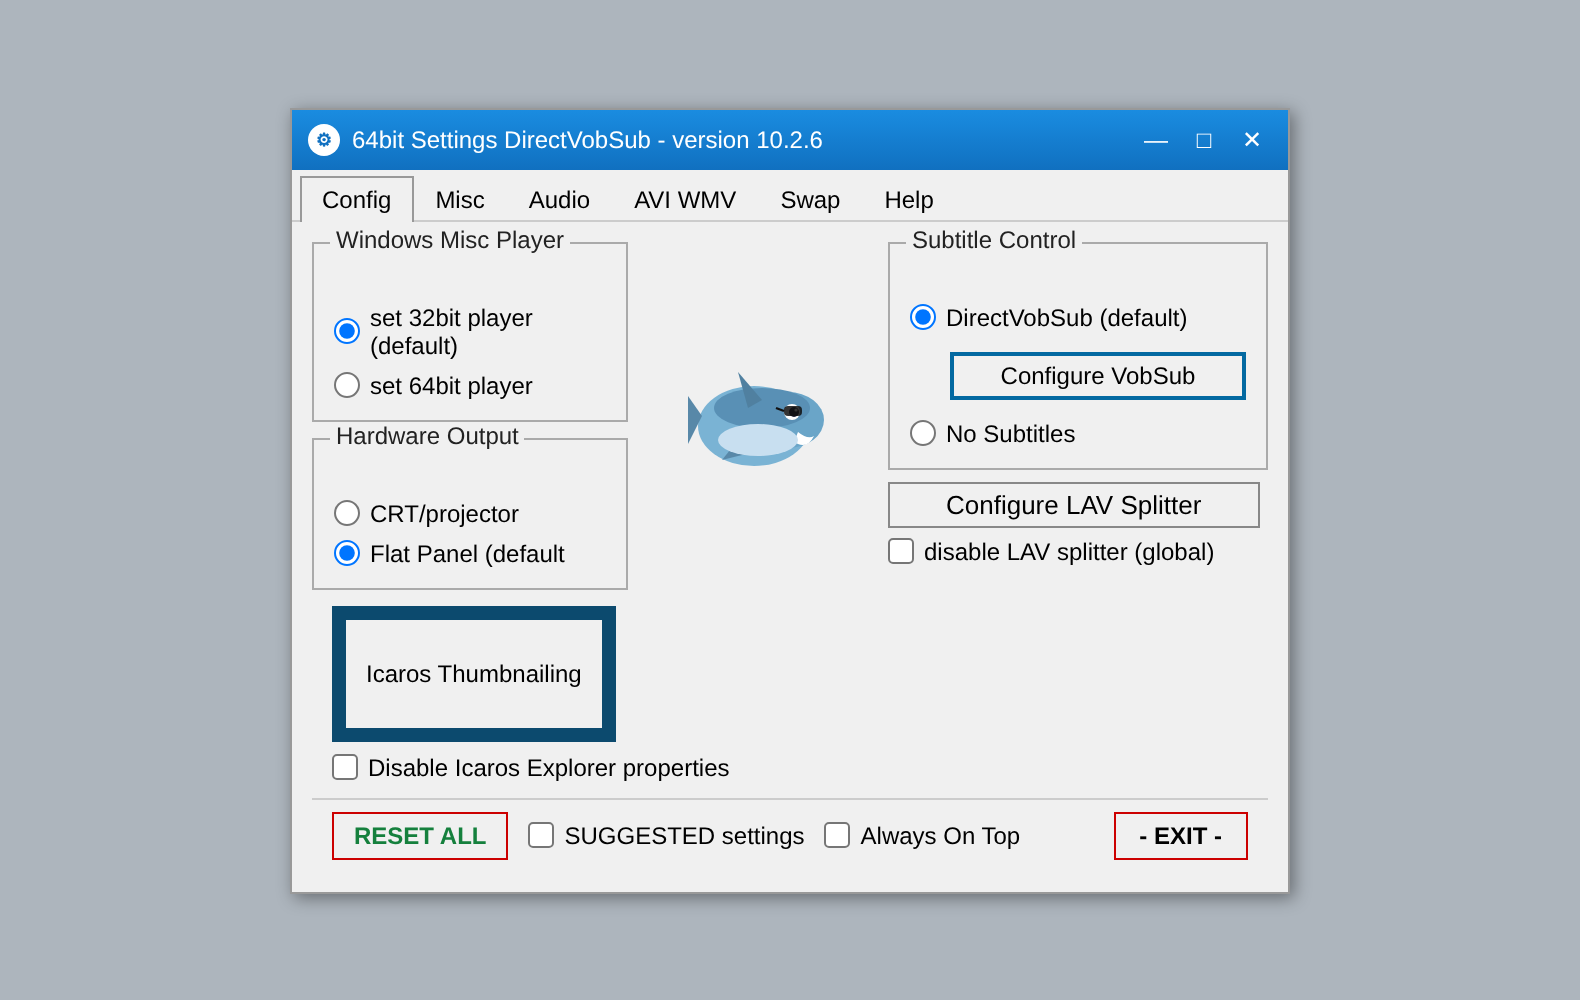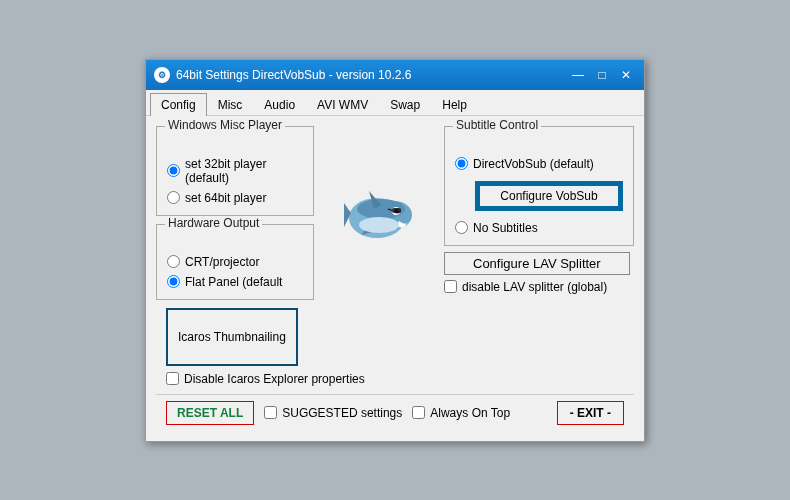--- a/index.html
+++ b/index.html
@@ -161,21 +161,21 @@
       width: 110px;
     }
 
     .shark-logo {
       width: 80px;
       height: 80px;
     }
 
     .configure-btn {
       background: #f0f0f0;
-      border: 5px solid #0369a1;
+      border: 2px solid #0369a1;
       padding: 3px 10px;
       cursor: pointer;
       font-size: 12px;
       margin: 4px 0 4px 20px;
     }
 
     .lav-section {
       margin-top: 6px;
       display: flex;
       flex-direction: column;
@@ -206,21 +206,21 @@
 
     .thumbnailing-section {
       display: flex;
       flex-direction: column;
       gap: 6px;
       margin-top: 4px;
     }
 
     .icaros-btn {
       background: #f0f0f0;
-      border: 2px solid #0c4a6e;
+      border: 7px solid #0c4a6e;
       padding: 20px 10px;
       cursor: pointer;
       font-size: 12px;
       width: fit-content;
     }
 
     .bottom-bar {
       display: flex;
       align-items: center;
       padding: 6px 10px;

